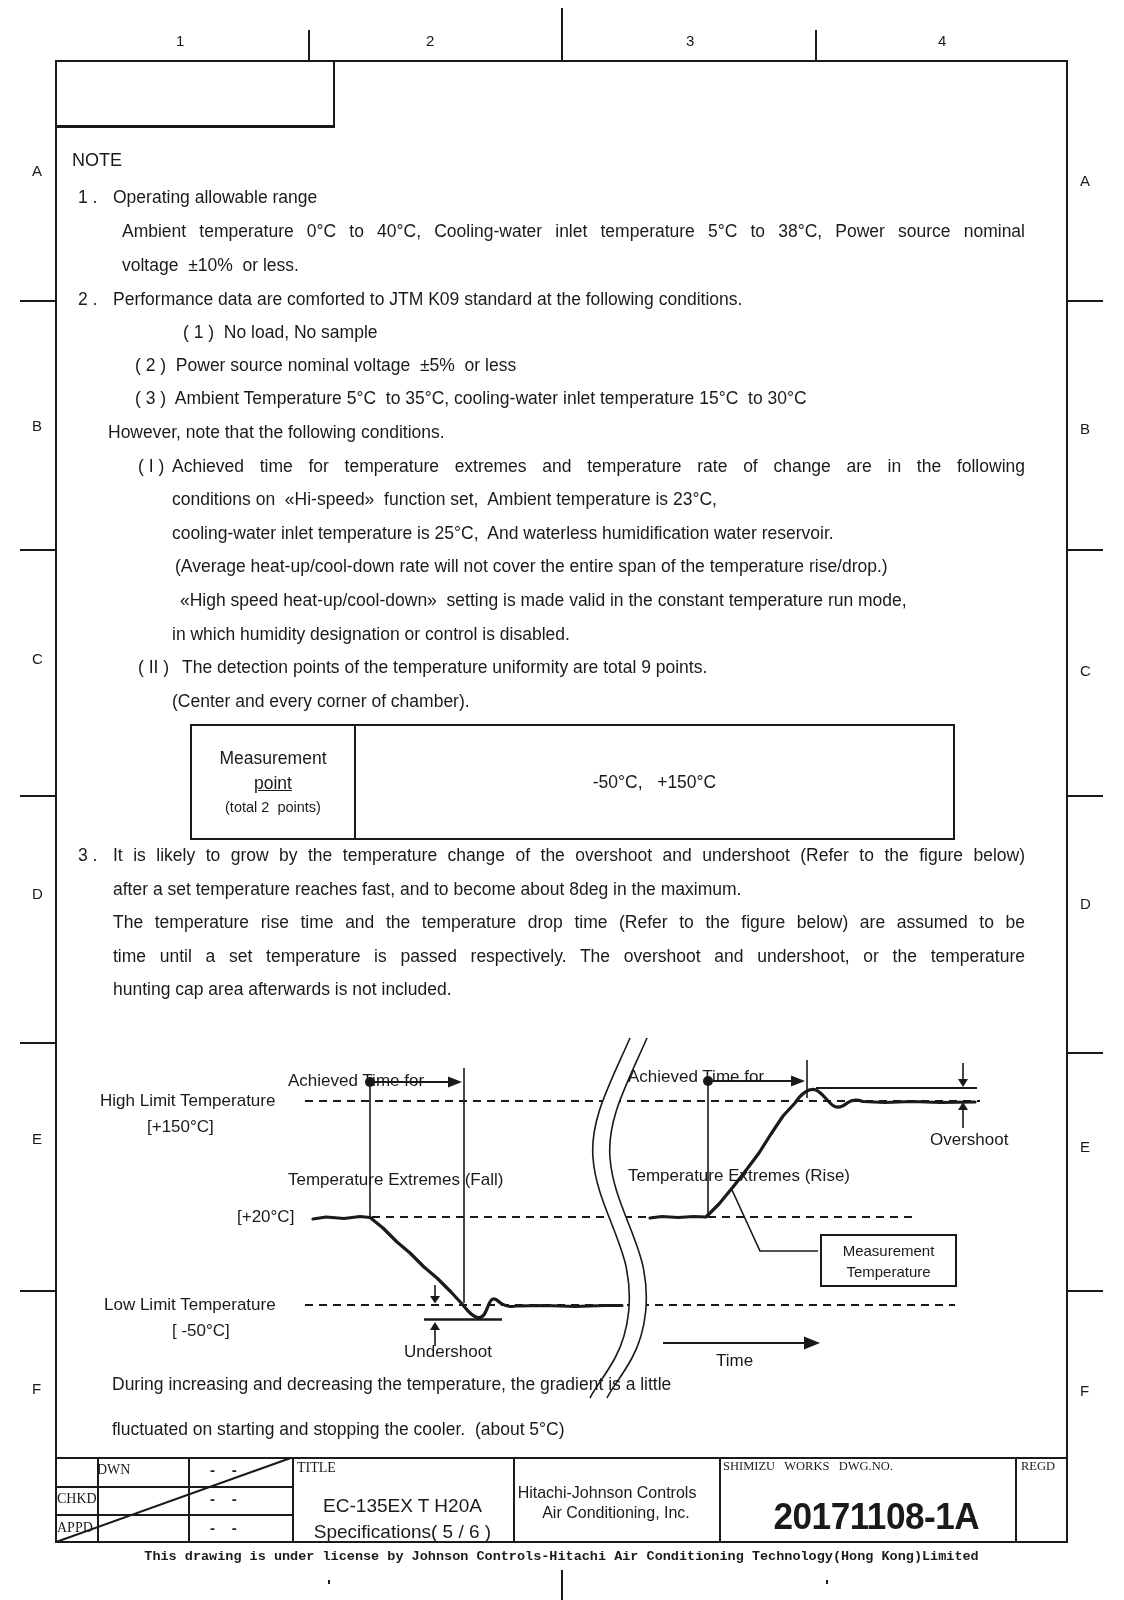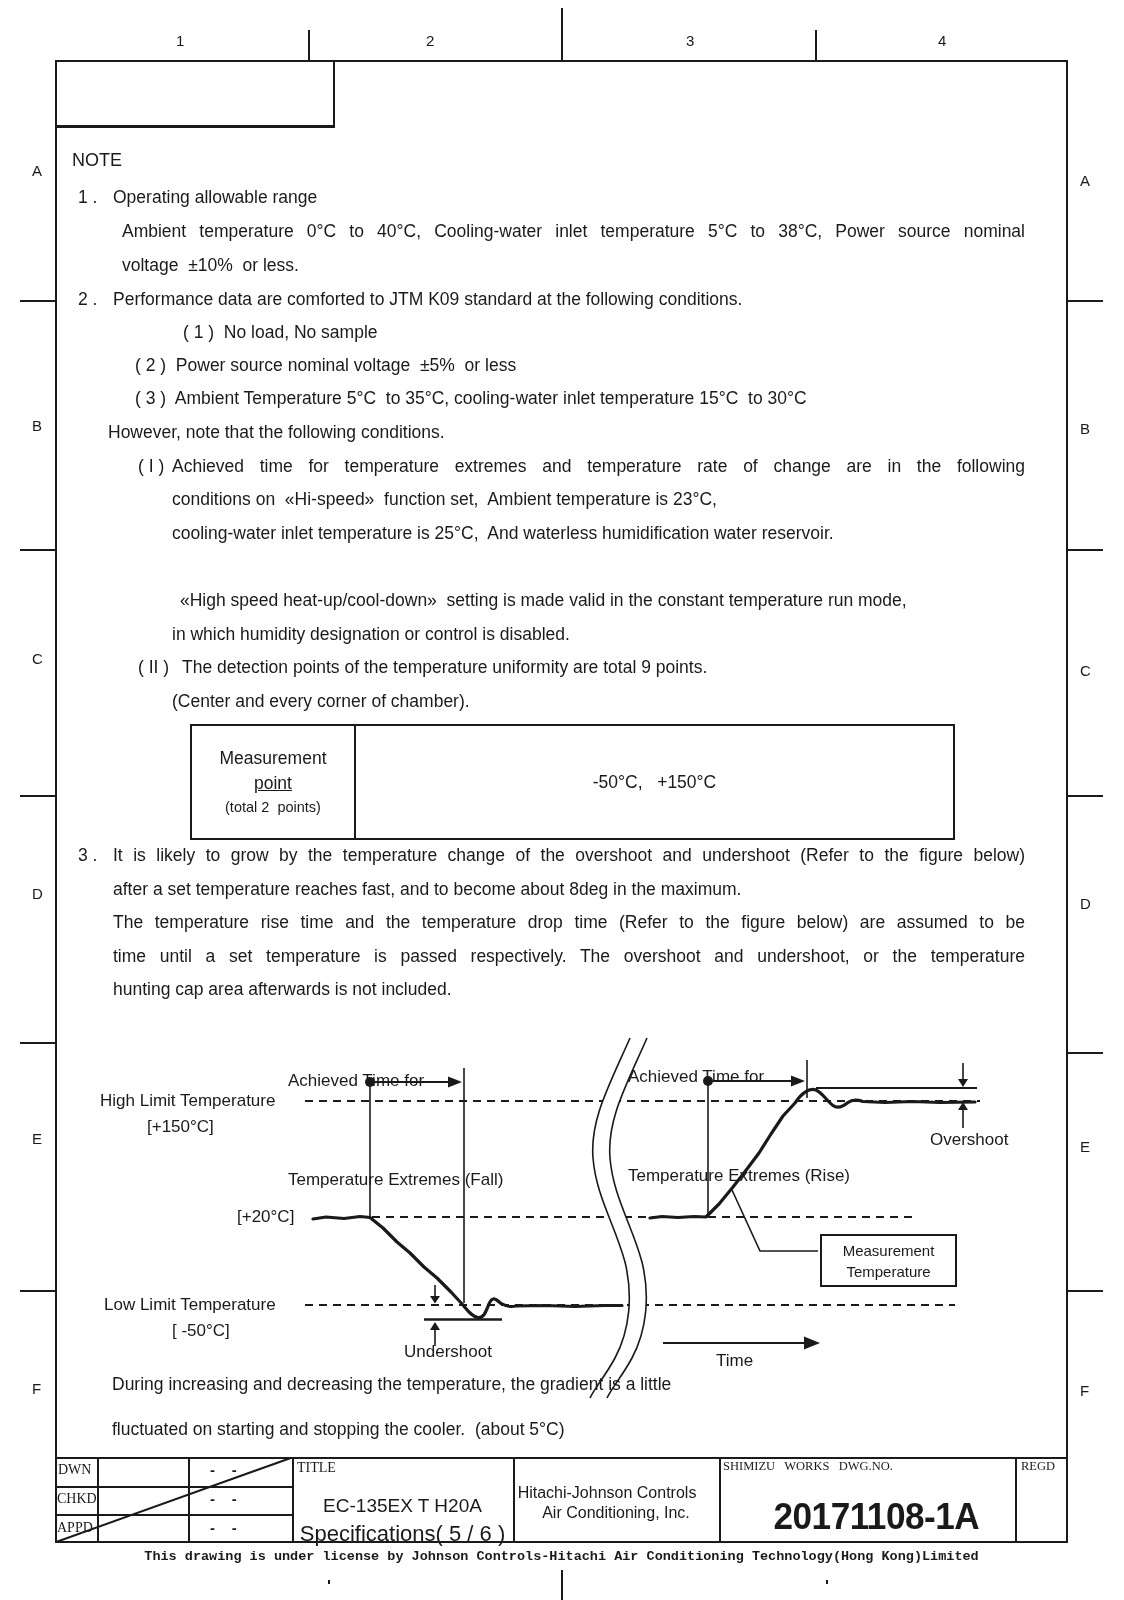--- a/index.html
+++ b/index.html
@@ -85,20 +85,21 @@
   <div class="ln" style="left:113px;top:289px;">Performance data are comforted to JTM K09 standard at the following conditions.</div>
   <div class="ln" style="left:135px;top:322px;margin-left:48px;">( 1 )  No load, No sample</div>
   <div class="ln" style="left:135px;top:355px;">( 2 )  Power source nominal voltage  ±5%  or less</div>
   <div class="ln" style="left:135px;top:388px;">( 3 )  Ambient Temperature 5°C  to 35°C, cooling-water inlet temperature 15°C  to 30°C</div>
   <div class="ln" style="left:108px;top:422px;">However, note that the following conditions.</div>
 
   <div class="ln" style="left:138px;top:456px;">( I )</div>
   <div class="ln just" style="left:172px;top:456px;width:853px;">Achieved time for temperature extremes and temperature rate of change are in the following</div>
   <div class="ln" style="left:172px;top:489px;">conditions on  «Hi-speed»  function set,  Ambient temperature is 23°C,</div>
   <div class="ln" style="left:172px;top:523px;">cooling-water inlet temperature is 25°C,  And waterless humidification water reservoir.</div>
+  <div class="ln" style="left:175px;top:556px;">(Average heat-up/cool-down rate will not cover the entire span of the temperature rise/drop.)</div>
   <div class="ln" style="left:172px;top:624px;">in which humidity designation or control is disabled.</div>
   <div class="ln" style="left:180px;top:590px;">«High speed heat-up/cool-down»  setting is made valid in the constant temperature run mode,</div>
 
   <div class="ln" style="left:138px;top:657px;">( II )</div>
   <div class="ln" style="left:182px;top:657px;">The detection points of the temperature uniformity are total 9 points.</div>
   <div class="ln" style="left:172px;top:691px;">(Center and every corner of chamber).</div>
 
   <div id="meas-table">
     <div class="cell-l">
       <div style="font-size:17.5px;white-space:pre;">Measurement</div>
@@ -220,30 +221,30 @@
   <div class="tb-line" style="left:97px;top:1457px;width:2px;height:86px;"></div>
   <div class="tb-line" style="left:188px;top:1457px;width:2px;height:86px;"></div>
   <div class="tb-line" style="left:292px;top:1457px;width:2px;height:86px;"></div>
   <div class="tb-line" style="left:513px;top:1457px;width:2px;height:86px;"></div>
   <div class="tb-line" style="left:719px;top:1457px;width:2px;height:86px;"></div>
   <div class="tb-line" style="left:1015px;top:1457px;width:2px;height:86px;"></div>
   <div class="tb-line" style="left:55px;top:1486px;width:237px;height:1.5px;"></div>
   <div class="tb-line" style="left:55px;top:1514px;width:237px;height:1.5px;"></div>
   <div class="tb-line" style="left:56px;top:1541px;width:250px;height:1.5px;transform:rotate(-19.7deg);transform-origin:left center;"></div>
 
-  <div class="tb-text serif" style="left:58px;top:1462px;font-size:14px;">DWN</div>
+  <div class="tb-text serif" style="left:58px;top:1462px;font-size:14px;padding-left:39px;">DWN</div>
   <div class="tb-text serif" style="left:57px;top:1491px;font-size:14px;">CHKD</div>
   <div class="tb-text serif" style="left:57px;top:1520px;font-size:14px;">APPD</div>
   <div class="tb-text" style="left:210px;top:1461px;font-size:15px;font-weight:bold;">-    -</div>
   <div class="tb-text" style="left:210px;top:1490px;font-size:15px;font-weight:bold;">-    -</div>
   <div class="tb-text" style="left:210px;top:1519px;font-size:15px;font-weight:bold;">-    -</div>
 
   <div class="tb-text serif" style="left:297px;top:1460px;font-size:14px;">TITLE</div>
   <div class="tb-text" style="left:292px;top:1495px;width:221px;text-align:center;font-size:19px;">EC-135EX T H20A</div>
-  <div class="tb-text" style="left:292px;top:1521px;width:221px;text-align:center;font-size:22px;">Specifications( 5 / 6 )</div>
+  <div class="tb-text" style="left:292px;top:1521px;width:221px;text-align:center;font-size:19px;">Specifications( 5 / 6 )</div>
 
   <div class="tb-text" style="left:513px;top:1484px;width:188px;text-align:center;font-size:16px;">Hitachi-Johnson Controls</div>
   <div class="tb-text" style="left:513px;top:1504px;width:206px;text-align:center;font-size:16px;">Air Conditioning, Inc.</div>
 
   <div class="tb-text serif" style="left:723px;top:1459px;font-size:12.5px;">SHIMIZU   WORKS   DWG.NO.</div>
   <div class="tb-text" style="left:719px;top:1478px;width:296px;text-align:center;">
     <span id="dwg-no" style="display:inline-block;">20171108-1A</span>
   </div>
   <div class="tb-text serif" style="left:1021px;top:1459px;font-size:12.5px;">REGD</div>
 

